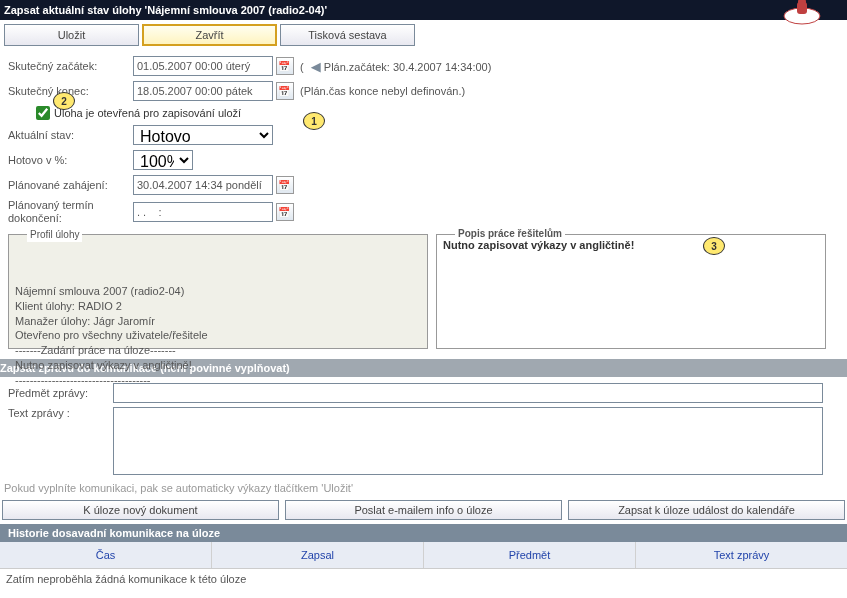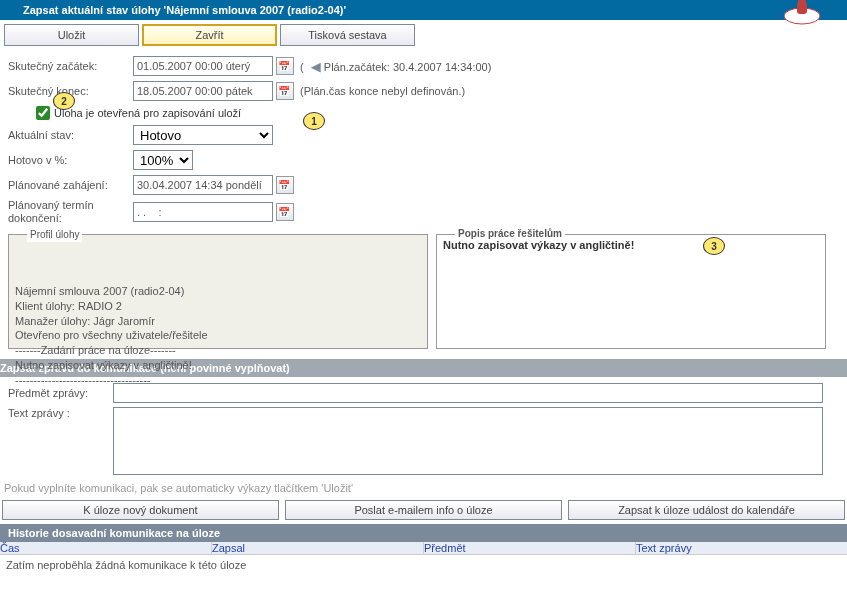--- a/index.html
+++ b/index.html
@@ -1,47 +1,47 @@
 <!DOCTYPE html>
 <html><head>
 <meta charset="utf-8">
 <style>
 * { box-sizing: border-box; margin: 0; padding: 0; }
 body { font-family: Verdana, Arial, sans-serif; font-size: 11px; color: #333; background: #fff; width: 847px; }
-.header-bar { background: #0369a1; color: #fff; font-weight: bold; padding: 4px 23px; font-size: 11px; position: relative; }
+.header-bar { background: #0f172a; color: #fff; font-weight: bold; padding: 4px 4px; font-size: 11px; position: relative; }
 .stamp-icon { position: absolute; right: 20px; top: -2px; width: 50px; height: 30px; }
 .button-row { display: flex; gap: 3px; padding: 4px; }
 .btn { border: 1px solid #7a8a9a; background: linear-gradient(#fff, #e8e8f0); padding: 3px 20px; font-size: 11px; cursor: pointer; color: #444; width: 135px; text-align: center; }
 .btn-highlight { border: 2px solid #d4a020; background: linear-gradient(#fffef0, #fff4c0); }
 .form-area { padding: 2px 8px; }
 .form-row { display: flex; align-items: center; margin: 3px 0; min-height: 22px; }
 .form-label { width: 125px; color: #555; font-size: 11px; }
 .text-input { border: 1px solid #7a8a9a; padding: 2px 3px; font-size: 11px; color: #555; width: 140px; height: 20px; background: #fff; }
 .cal-icon { width: 18px; height: 18px; margin-left: 3px; display: inline-flex; align-items: center; justify-content: center; border: 1px solid #999; background: linear-gradient(#fff, #e0e8f0); font-size: 10px; cursor: pointer; }
 .side-text { margin-left: 6px; color: #555; font-size: 11px; }
 .checkbox-row { display: flex; align-items: center; margin: 4px 0 4px 28px; position: relative; }
 .checkbox { width: 14px; height: 14px; margin-right: 4px; accent-color: #2a8a2a; }
-.select-input { border: 1px solid #7a8a9a; padding: 1px 2px; font-size: 13px; width: 140px; height: 20px; background: #fff; }
+.select-input { border: 1px solid #7a8a9a; padding: 1px 2px; font-size: 16px; width: 140px; height: 20px; background: #fff; text-decoration: underline; }
 .select-small { width: 60px; }
 .callout { position: absolute; background: #ffe970; border: 1px solid #333; border-radius: 50%; width: 22px; height: 18px; display: flex; align-items: center; justify-content: center; font-size: 10px; font-weight: bold; z-index: 10; }
 .fieldsets-row { display: flex; gap: 8px; padding: 4px 8px; }
 .fieldset { border: 1px solid #999; padding: 4px 6px; position: relative; }
 .fieldset-legend { position: absolute; top: -7px; left: 18px; background: #fff; padding: 0 3px; font-size: 10px; color: #555; }
 .profile-box { width: 420px; height: 115px; background: #f0f0e8; color: #555; font-size: 11px; line-height: 1.35; white-space: pre-wrap; }
 .desc-box { width: 390px; height: 115px; color: #333; font-size: 11px; font-weight: bold; position: relative; }
 .section-bar { background: #a0a8b0; color: #fff; font-weight: bold; padding: 3px 0; font-size: 11px; margin-top: 6px; }
 .msg-label { width: 105px; color: #555; font-size: 11px; }
 .msg-input { border: 1px solid #7a8a9a; width: 710px; height: 20px; padding: 2px; font-size: 11px; }
 .msg-textarea { border: 1px solid #7a8a9a; width: 710px; height: 68px; padding: 2px; font-size: 11px; resize: none; }
 .hint-text { color: #999; font-size: 11px; padding: 2px 4px; }
 .action-row { display: flex; gap: 6px; padding: 4px 2px; }
 .action-btn { border: 1px solid #7a8a9a; background: linear-gradient(#fff, #e8e8f0); padding: 3px 10px; font-size: 11px; cursor: pointer; color: #444; flex: 1; text-align: center; }
 .history-bar { background: #7a8a9a; color: #fff; font-weight: bold; padding: 3px 8px; font-size: 11px; }
 .table-header { display: flex; background: #e8ecf4; border-bottom: 1px solid #ccc; }
-.th { flex: 1; text-align: left; padding: 0; font-size: 11px; color: #2244aa; border-right: 1px solid #d0d0d0; }
+.th { flex: 1; text-align: center; padding: 7px; font-size: 11px; color: #2244aa; border-right: 1px solid #d0d0d0; }
 .th:last-child { border-right: none; }
 .empty-msg { padding: 4px 6px; color: #555; font-size: 11px; }
 .arrow-left { color: #7a8a9a; font-size: 13px; margin-left: 4px; }
 </style>
 </head>
 <body>
 
 <div class="header-bar">
   <span>Zapsat aktuální stav úlohy 'Nájemní smlouva 2007 (radio2-04)'</span>
   <span class="stamp-icon">

